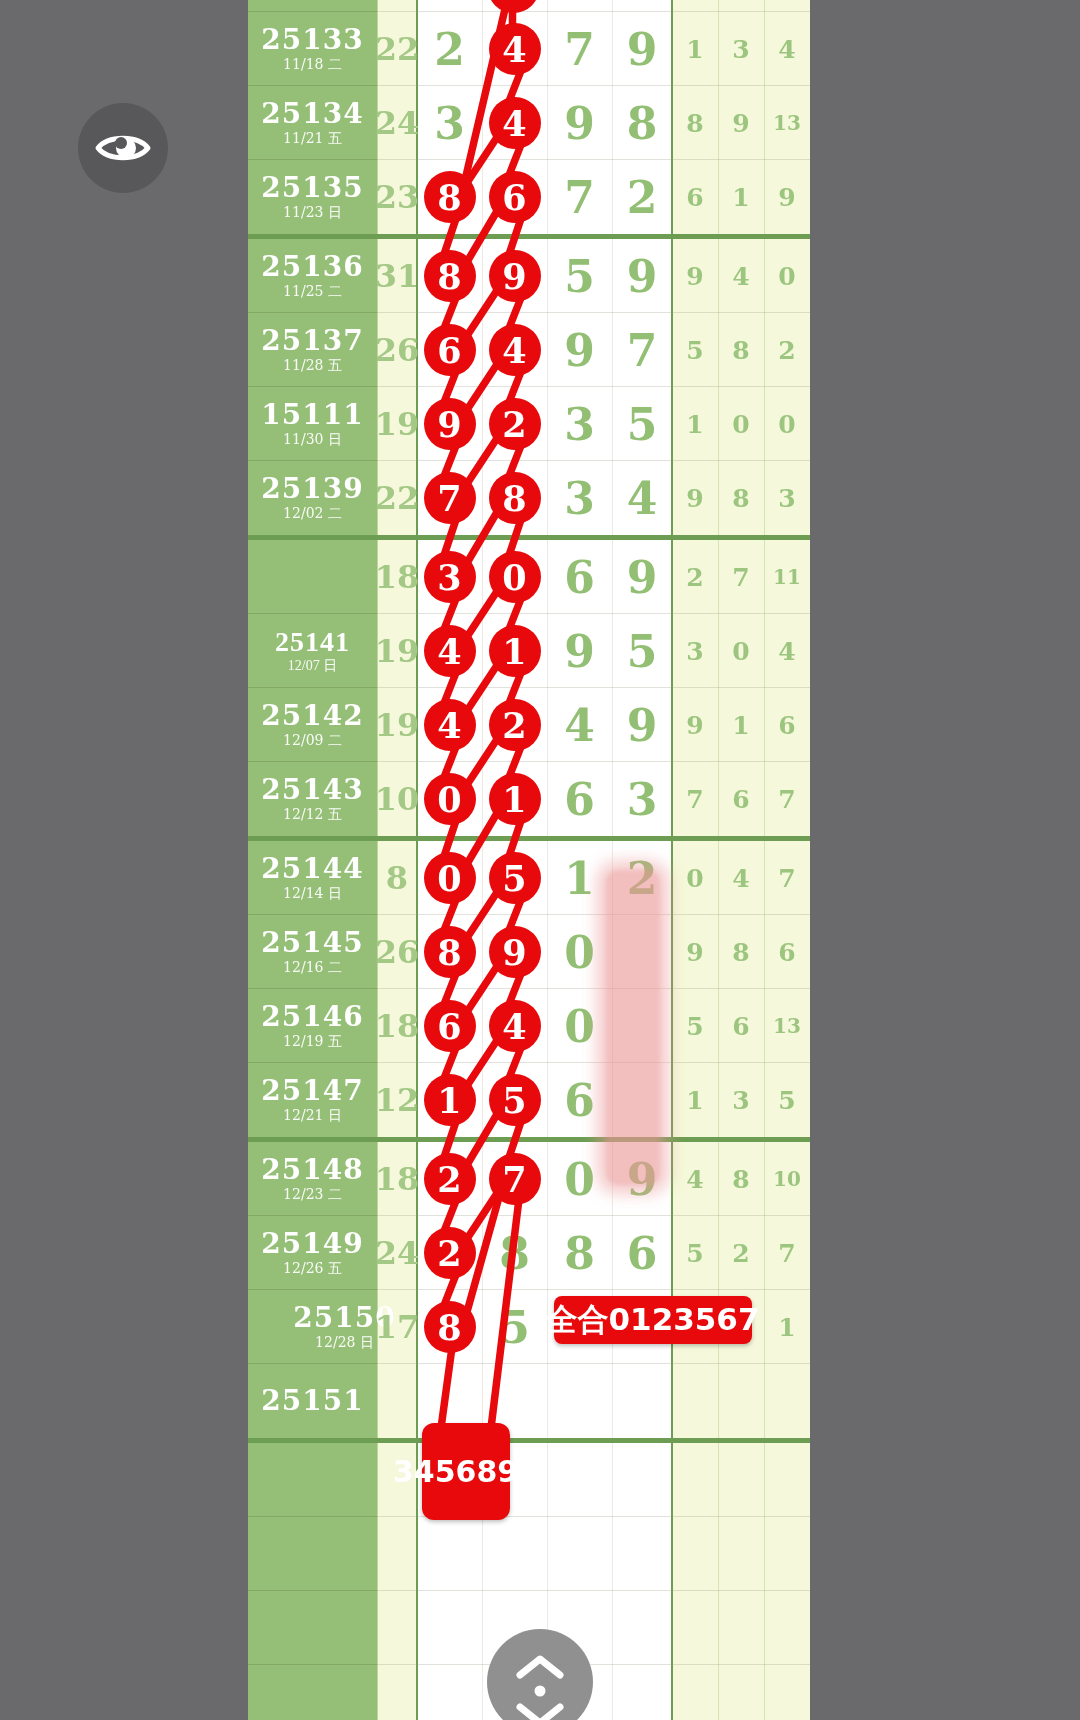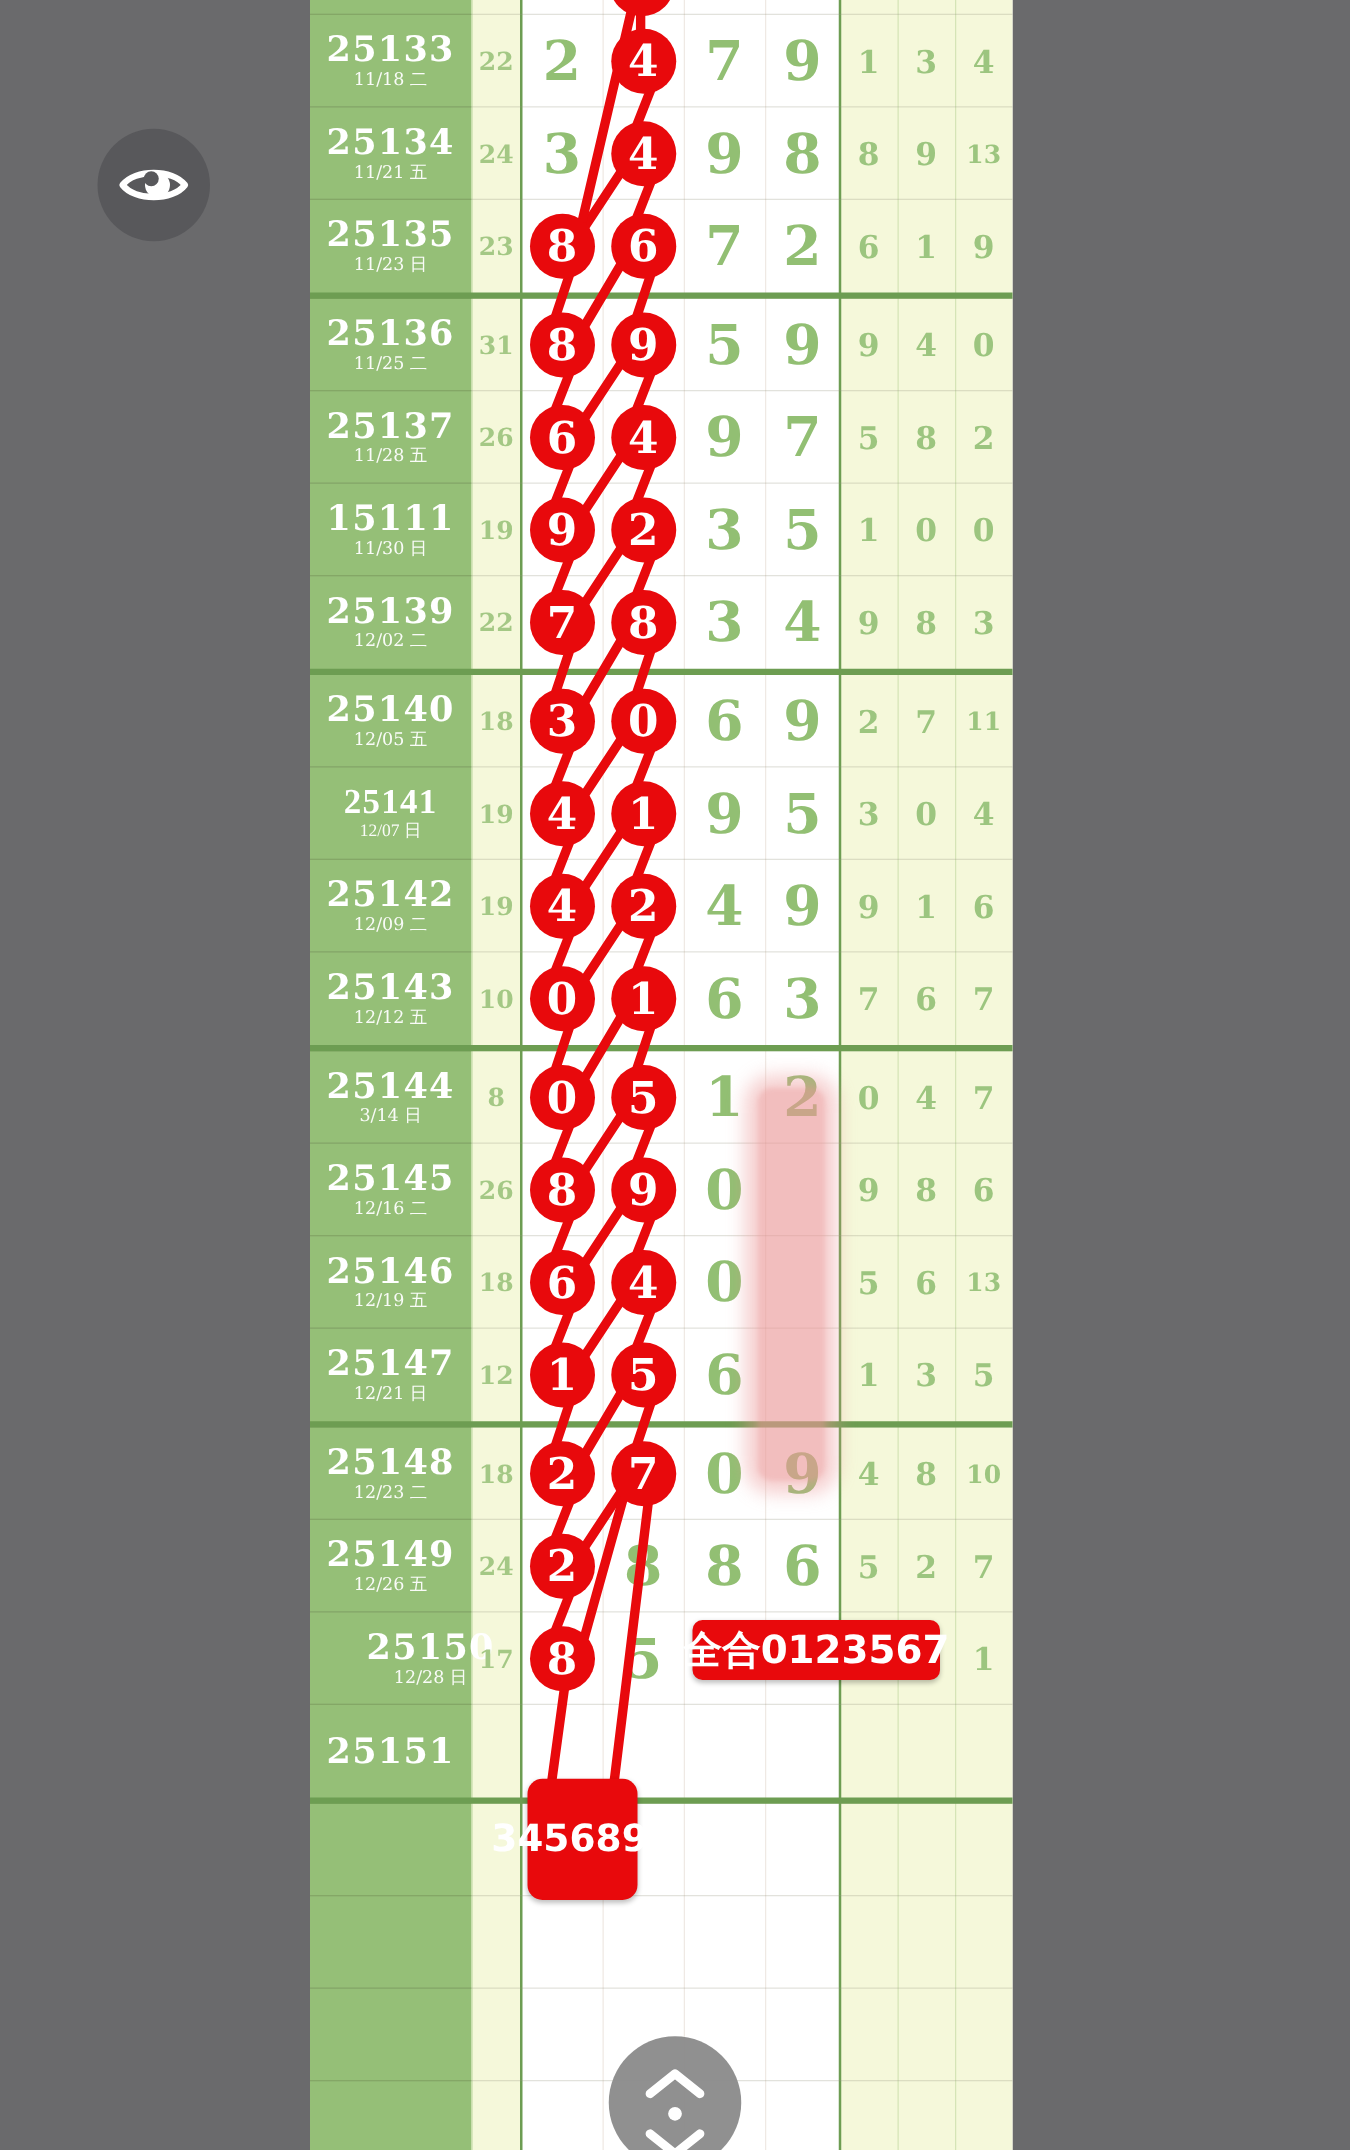--- a/index.html
+++ b/index.html
@@ -13,21 +13,21 @@
     background:#ffffff;
   }
   .colbg{position:absolute;top:0;height:1720px;z-index:0;}
   .vline{position:absolute;top:0;height:1720px;z-index:1;}
   .hline{position:absolute;z-index:1;}
   .cellTxt{
     position:absolute;z-index:2;display:flex;align-items:center;justify-content:center;
     text-align:center;
   }
   .bigGreen{color:#92bf73;font-size:44px;font-weight:bold;}
-  .countTxt{color:#a4c885;font-size:20px;font-weight:bold;}
+  .countTxt{color:#a4c885;font-size:32px;font-weight:bold;}
   .smallGreen{color:#9cc57f;font-size:25px;font-weight:bold;}
   .smallGreen.two{font-size:20px;}
   .periodCell{
     position:absolute;z-index:2;display:flex;flex-direction:column;
     align-items:center;justify-content:center;color:#ffffff;
   }
   .periodNum{font-size:28px;font-weight:bold;line-height:30px;letter-spacing:1px;}
   .periodDate{font-size:14px;line-height:18px;opacity:.95;}
   .redCircle{
     position:absolute;z-index:4;width:52px;height:52px;border-radius:50%;
@@ -217,24 +217,20 @@
       <div class="periodDate">12/02 二</div>
     </div>
     <div class="cellTxt countTxt" style="left:129px;top:461px;width:40px;height:74px;">22</div>
     <div class="redCircle" style="left:175.5px;top:472px;">7</div>
     <div class="redCircle" style="left:240.5px;top:472px;">8</div>
     <div class="cellTxt bigGreen" style="left:299px;top:461px;width:65px;height:74px;">3</div>
     <div class="cellTxt bigGreen" style="left:364px;top:461px;width:60px;height:74px;">4</div>
     <div class="cellTxt smallGreen" style="left:424px;top:461px;width:46px;height:74px;">9</div>
     <div class="cellTxt smallGreen" style="left:470px;top:461px;width:46px;height:74px;">8</div>
     <div class="cellTxt smallGreen" style="left:516px;top:461px;width:46px;height:74px;">3</div>
-    <div class="periodCell" style="left:0;top:540px;width:129px;height:74px;">
-      <div class="periodNum">25140</div>
-      <div class="periodDate">12/05 五</div>
-    </div>
     <div class="cellTxt countTxt" style="left:129px;top:540px;width:40px;height:74px;">18</div>
     <div class="redCircle" style="left:175.5px;top:551px;">3</div>
     <div class="redCircle" style="left:240.5px;top:551px;">0</div>
     <div class="cellTxt bigGreen" style="left:299px;top:540px;width:65px;height:74px;">6</div>
     <div class="cellTxt bigGreen" style="left:364px;top:540px;width:60px;height:74px;">9</div>
     <div class="cellTxt smallGreen" style="left:424px;top:540px;width:46px;height:74px;">2</div>
     <div class="cellTxt smallGreen" style="left:470px;top:540px;width:46px;height:74px;">7</div>
     <div class="cellTxt smallGreen two" style="left:516px;top:540px;width:46px;height:74px;">11</div>
     <div class="periodCell" style="left:0;top:614px;width:129px;height:74px;font-family:Liberation Serif, serif;">
       <div class="periodNum">25141</div>
@@ -267,21 +263,21 @@
     <div class="cellTxt countTxt" style="left:129px;top:762px;width:40px;height:74px;">10</div>
     <div class="redCircle" style="left:175.5px;top:773px;">0</div>
     <div class="redCircle" style="left:240.5px;top:773px;">1</div>
     <div class="cellTxt bigGreen" style="left:299px;top:762px;width:65px;height:74px;">6</div>
     <div class="cellTxt bigGreen" style="left:364px;top:762px;width:60px;height:74px;">3</div>
     <div class="cellTxt smallGreen" style="left:424px;top:762px;width:46px;height:74px;">7</div>
     <div class="cellTxt smallGreen" style="left:470px;top:762px;width:46px;height:74px;">6</div>
     <div class="cellTxt smallGreen" style="left:516px;top:762px;width:46px;height:74px;">7</div>
     <div class="periodCell" style="left:0;top:841px;width:129px;height:74px;">
       <div class="periodNum">25144</div>
-      <div class="periodDate">3/14 日</div>
+      <div class="periodDate">12/14 日</div>
     </div>
     <div class="cellTxt countTxt" style="left:129px;top:841px;width:40px;height:74px;">8</div>
     <div class="redCircle" style="left:175.5px;top:852px;">0</div>
     <div class="redCircle" style="left:240.5px;top:852px;">5</div>
     <div class="cellTxt bigGreen" style="left:299px;top:841px;width:65px;height:74px;">1</div>
     <div class="cellTxt bigGreen" style="left:364px;top:841px;width:60px;height:74px;">2</div>
     <div class="cellTxt smallGreen" style="left:424px;top:841px;width:46px;height:74px;">0</div>
     <div class="cellTxt smallGreen" style="left:470px;top:841px;width:46px;height:74px;">4</div>
     <div class="cellTxt smallGreen" style="left:516px;top:841px;width:46px;height:74px;">7</div>
     <div class="periodCell" style="left:0;top:915px;width:129px;height:74px;">

